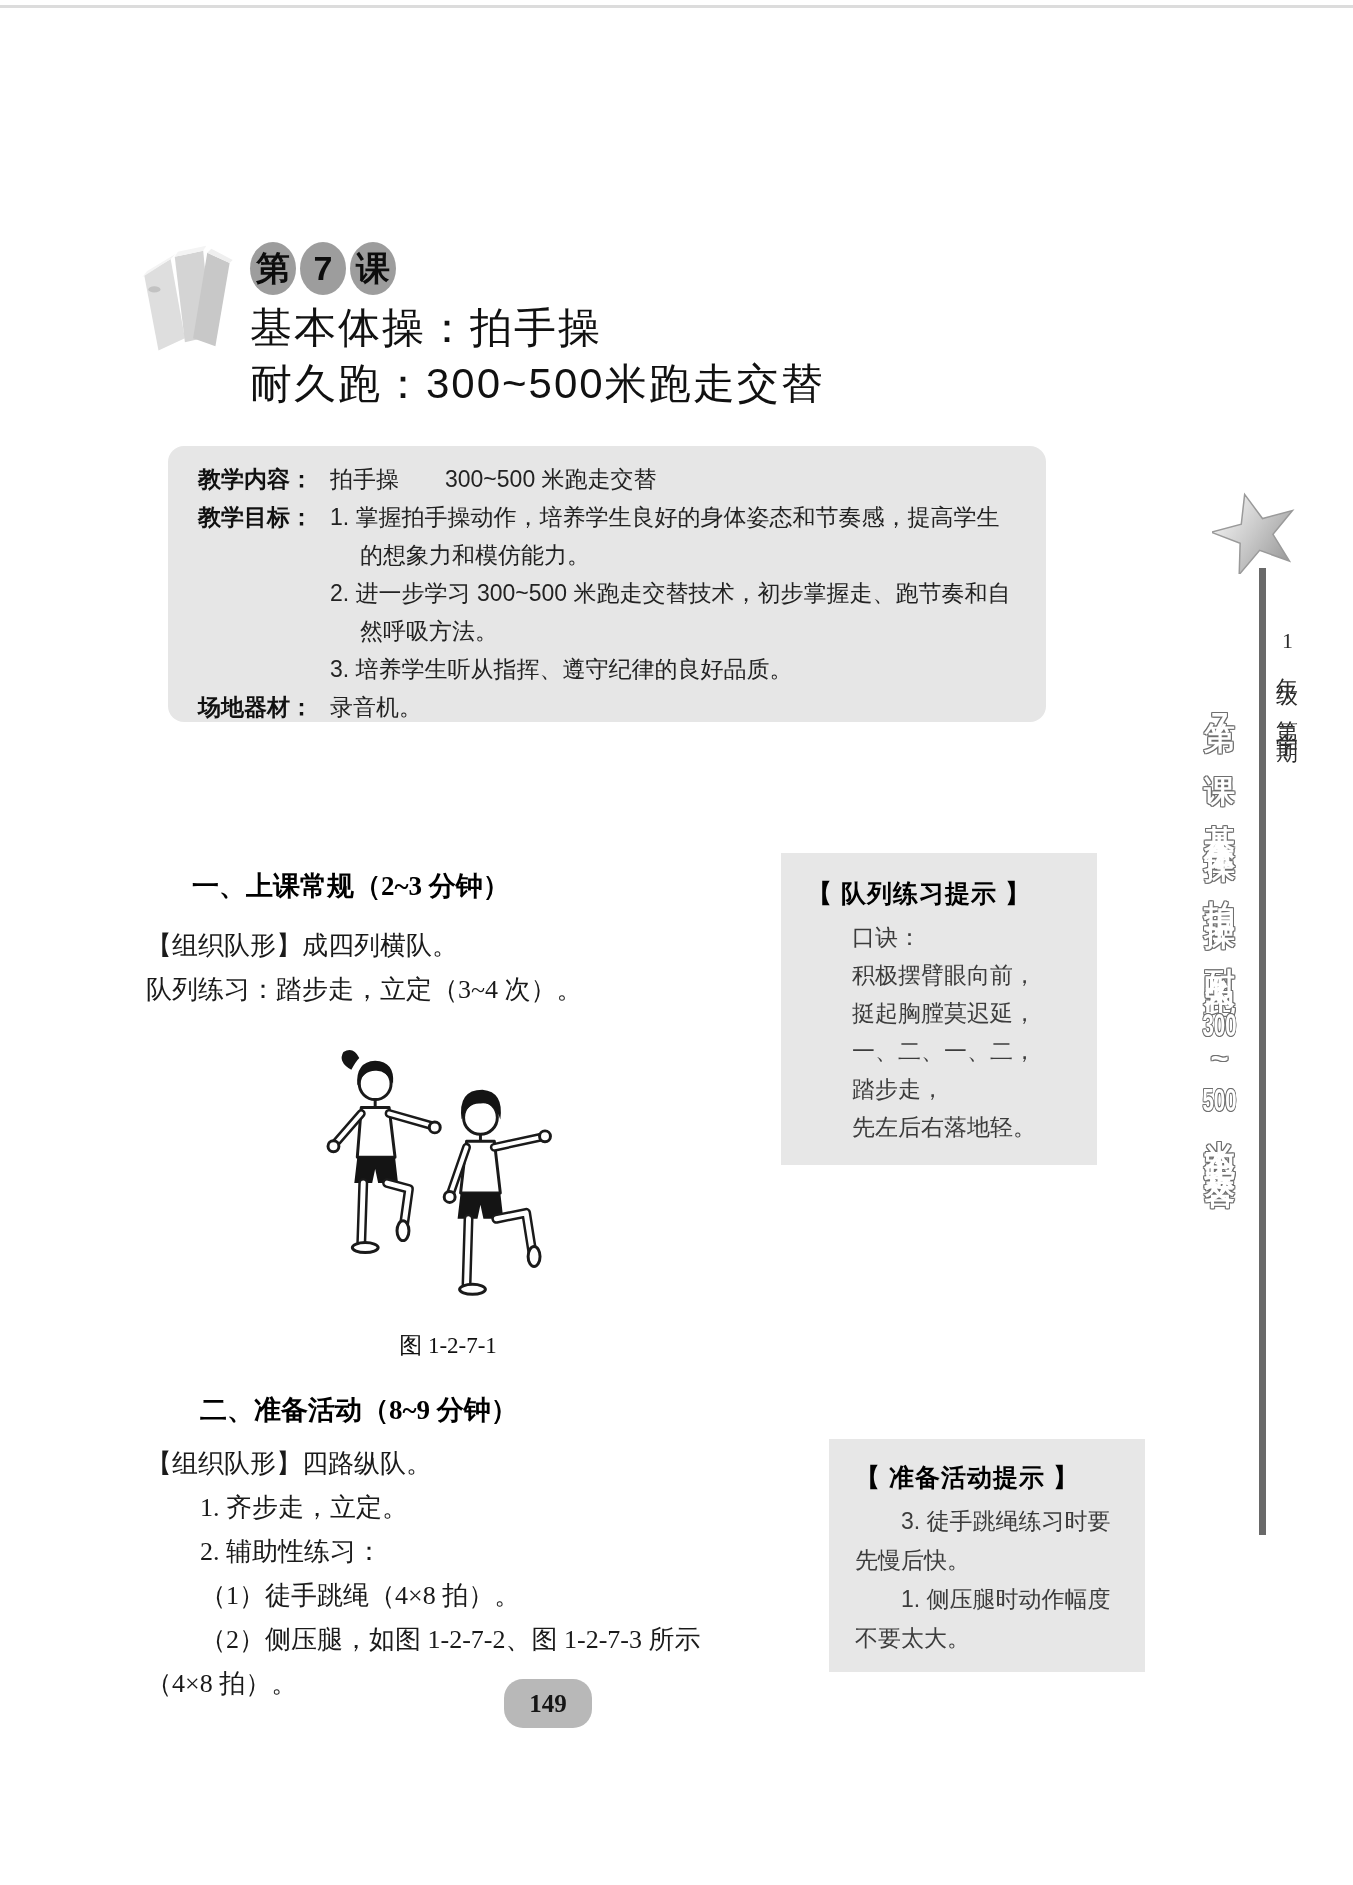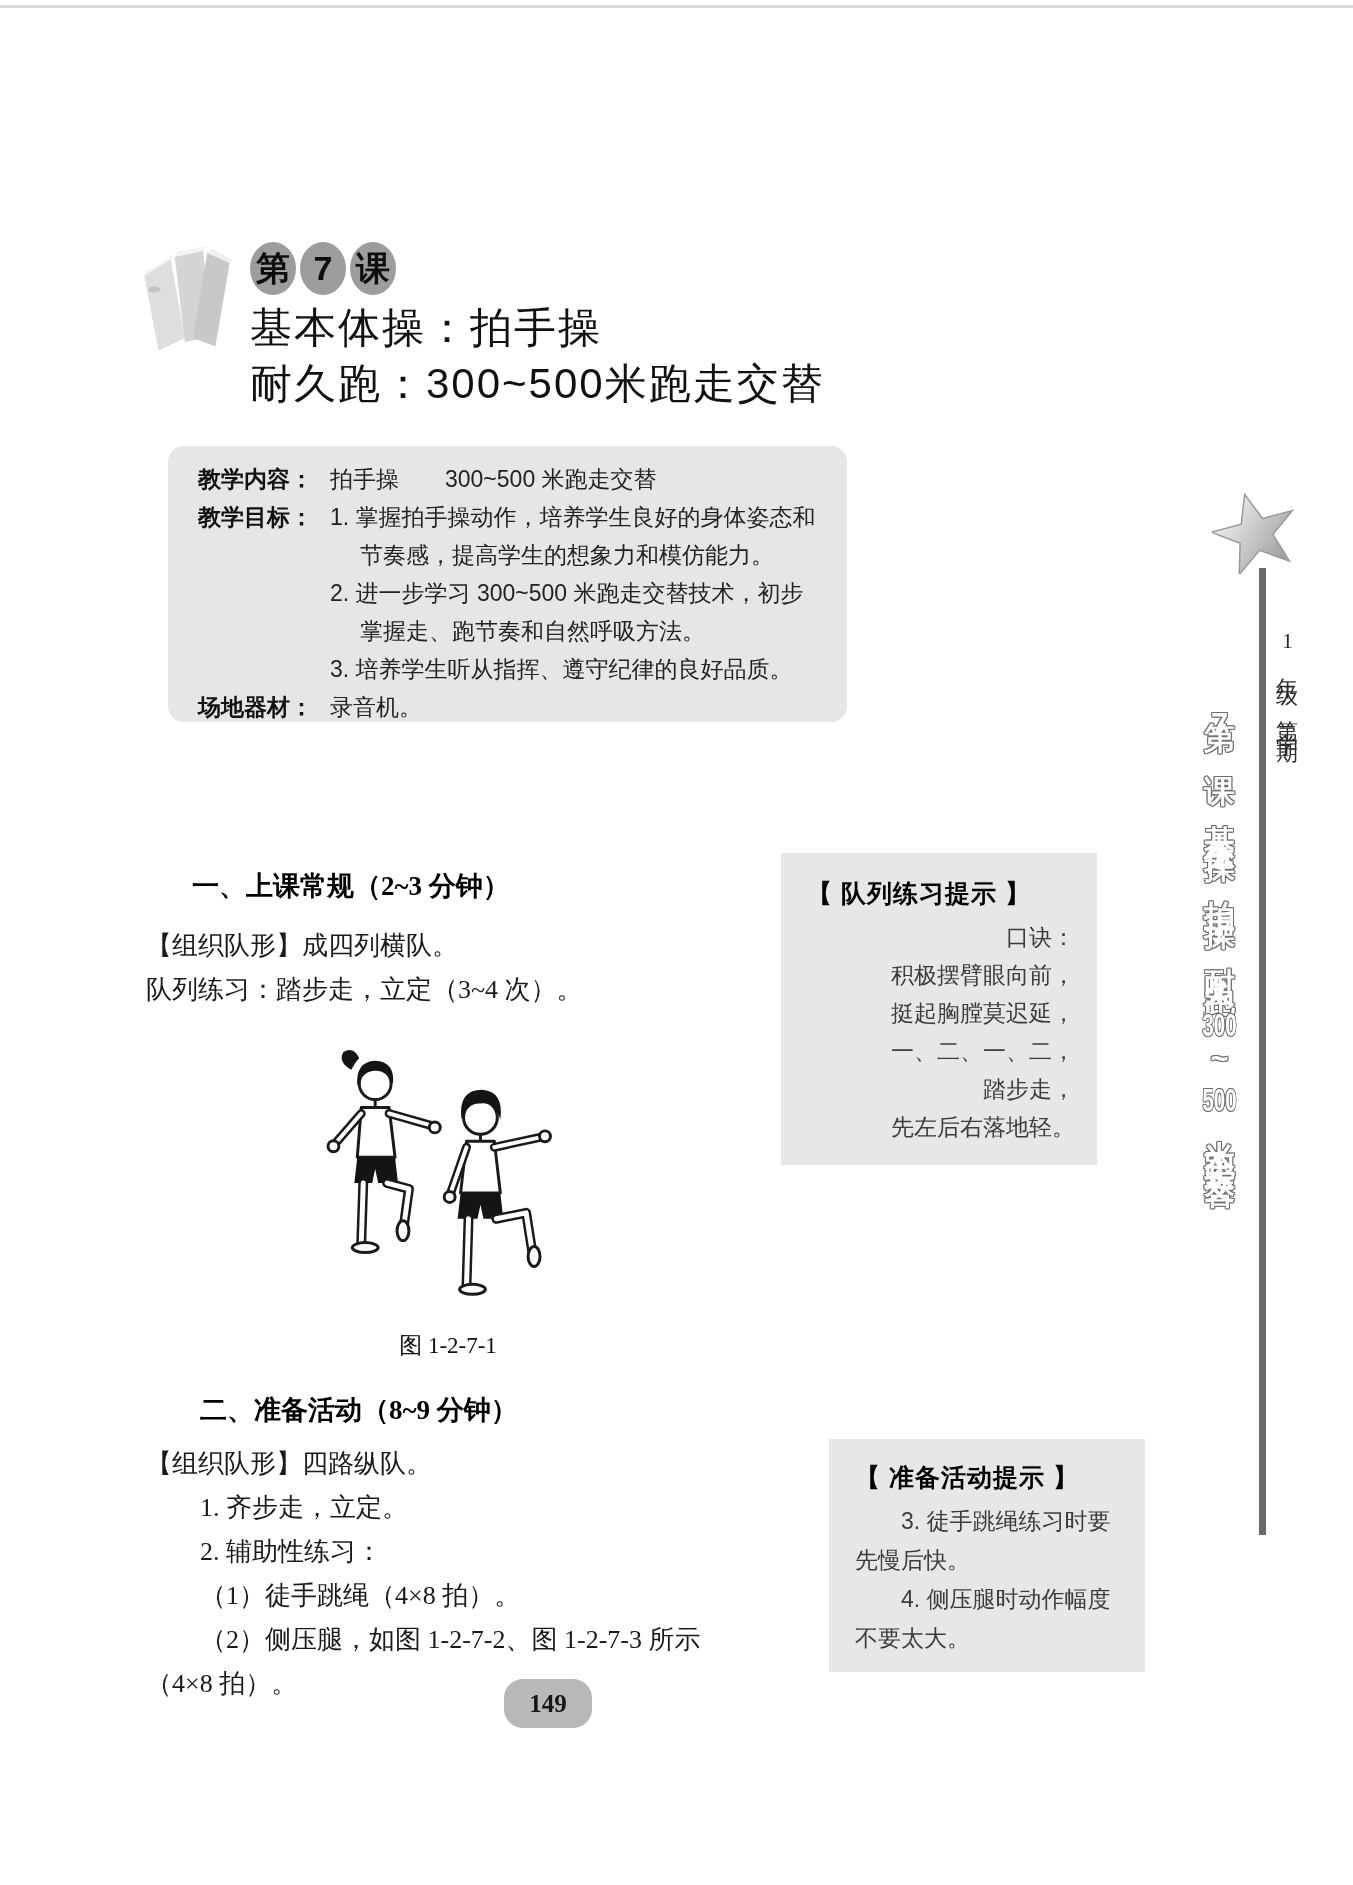--- a/index.html
+++ b/index.html
@@ -10,21 +10,21 @@
   
   .books{position:absolute;left:130px;top:236px;width:122px;height:118px;}
   .badge{position:absolute;left:250px;top:242px;display:flex;gap:4px;}
   .badge .b{width:46px;height:53px;border-radius:50%;background:#9d9d9d;color:#0d0d0d;
             font-family:"Liberation Sans",sans-serif;font-weight:700;font-size:34px;
             display:flex;align-items:center;justify-content:center;}
   .title{position:absolute;left:250px;top:300px;font-family:"Liberation Sans",sans-serif;
          font-weight:500;font-size:42px;line-height:56px;letter-spacing:2px;color:#111;}
 
   
-  .info-box{position:absolute;left:168px;top:446px;width:679px;height:276px;background:#e6e6e6;
+  .info-box{position:absolute;left:168px;top:446px;width:878px;height:276px;background:#e6e6e6;
             border-radius:16px;box-sizing:border-box;padding:14px 26px 0 30px;
             font-family:"Liberation Sans",sans-serif;font-size:23px;line-height:38px;color:#222;}
   .info-row{display:flex;}
   .info-label{flex:0 0 132px;font-weight:700;color:#111;white-space:nowrap;}
   .info-content{flex:1;}
   .goal{padding-left:30px;text-indent:-30px;margin:0;}
 
   
   .star{position:absolute;left:1212px;top:492px;width:86px;height:82px;}
   .side-rule{position:absolute;left:1259px;top:568px;width:7px;height:967px;background:#696969;}
@@ -48,21 +48,21 @@
   .figure{position:absolute;left:300px;top:1042px;width:345px;height:288px;}
   .fig-caption{position:absolute;left:348px;top:1330px;width:200px;text-align:center;
                font-size:23px;color:#111;}
 
   
   .tip{position:absolute;left:781px;width:316px;background:#e7e7e7;box-sizing:border-box;
        font-family:"Liberation Sans",sans-serif;color:#3c3c3c;}
   .tip1{top:853px;height:312px;padding:24px 22px 0 26px;}
   .tip2{top:1439px;height:233px;padding:22px 22px 0 26px;margin-left:48px;}
   .tip-title{font-weight:900;font-size:25px;color:#000;letter-spacing:1px;margin:0 0 8px 0;}
-  .tip-line{margin:0 0 0 45px;font-size:23px;line-height:38px;text-align:right;}
+  .tip-line{margin:0 0 0 45px;font-size:23px;line-height:38px;}
   .tip-para{margin:0;font-size:23px;line-height:39px;text-indent:2em;}
 
   
   .page-pill{position:absolute;left:504px;top:1679px;width:88px;height:49px;border-radius:19px;
              background:#b8b8b8;display:flex;align-items:center;justify-content:center;
              font-weight:700;font-size:25px;color:#161616;}
 </style>
 </head>
 <body>
 
@@ -189,17 +189,17 @@
     <p class="tip-line">积极摆臂眼向前，</p>
     <p class="tip-line">挺起胸膛莫迟延，</p>
     <p class="tip-line">一、二、一、二，</p>
     <p class="tip-line">踏步走，</p>
     <p class="tip-line">先左后右落地轻。</p>
   </div>
 
   <div class="tip tip2">
     <p class="tip-title">【 准备活动提示 】</p>
     <p class="tip-para">3. 徒手跳绳练习时要先慢后快。</p>
-    <p class="tip-para">4. 侧压腿时动作幅度不要太大。</p>
+    <p class="tip-para">1. 侧压腿时动作幅度不要太大。</p>
   </div>
 
   <div class="page-pill">149</div>
 </div>
 
 </body></html>

